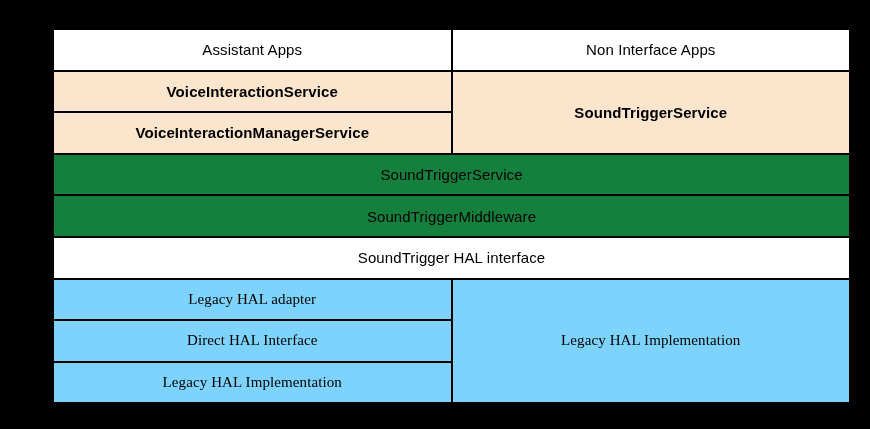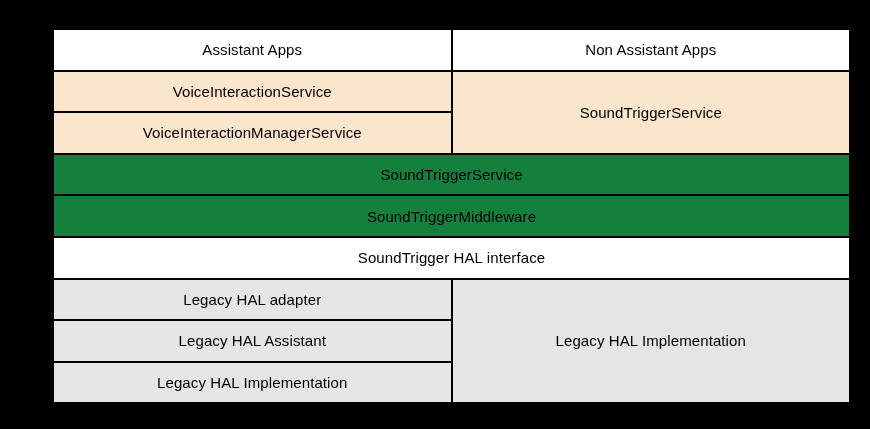--- a/index.html
+++ b/index.html
@@ -30,38 +30,38 @@
     border: 2px solid #000000;
     text-align: center;
     vertical-align: middle;
     font-size: 15px;
     color: #000000;
     padding: 0;
     letter-spacing: 0.1px;
   }
   tr.r { height: 41.6px; }
   .c-white  { background: #ffffff; }
-  .c-peach  { background: #fce5cd; }
+  .c-peach  { background: #fce5cd; font-weight: bold; }
   .c-blue   { background: #15803d; }
   .c-yellow { background: #15803d; }
-  .c-green  { background: #e5e5e5; }
+  .c-green  { background: #7dd3fc; font-family: Liberation Serif, serif; }
 </style>
 </head>
 <body>
 
 <div class="stage">
   <table class="arch">
     <colgroup>
       <col style="width:50%">
       <col style="width:50%">
     </colgroup>
     <tbody>
       <tr class="r">
         <td class="c-white">Assistant Apps</td>
-        <td class="c-white">Non Assistant Apps</td>
+        <td class="c-white">Non Interface Apps</td>
       </tr>
       <tr class="r">
         <td class="c-peach">VoiceInteractionService</td>
         <td class="c-peach" rowspan="2">SoundTriggerService</td>
       </tr>
       <tr class="r">
         <td class="c-peach">VoiceInteractionManagerService</td>
       </tr>
       <tr class="r">
         <td class="c-blue" colspan="2">SoundTriggerService</td>
@@ -70,20 +70,20 @@
         <td class="c-yellow" colspan="2">SoundTriggerMiddleware</td>
       </tr>
       <tr class="r">
         <td class="c-white" colspan="2">SoundTrigger HAL interface</td>
       </tr>
       <tr class="r">
         <td class="c-green">Legacy HAL adapter</td>
         <td class="c-green" rowspan="3">Legacy HAL Implementation</td>
       </tr>
       <tr class="r">
-        <td class="c-green">Legacy HAL Assistant</td>
+        <td class="c-green">Direct HAL Interface</td>
       </tr>
       <tr class="r">
         <td class="c-green">Legacy HAL Implementation</td>
       </tr>
     </tbody>
   </table>
 </div>
 
 </body></html>

